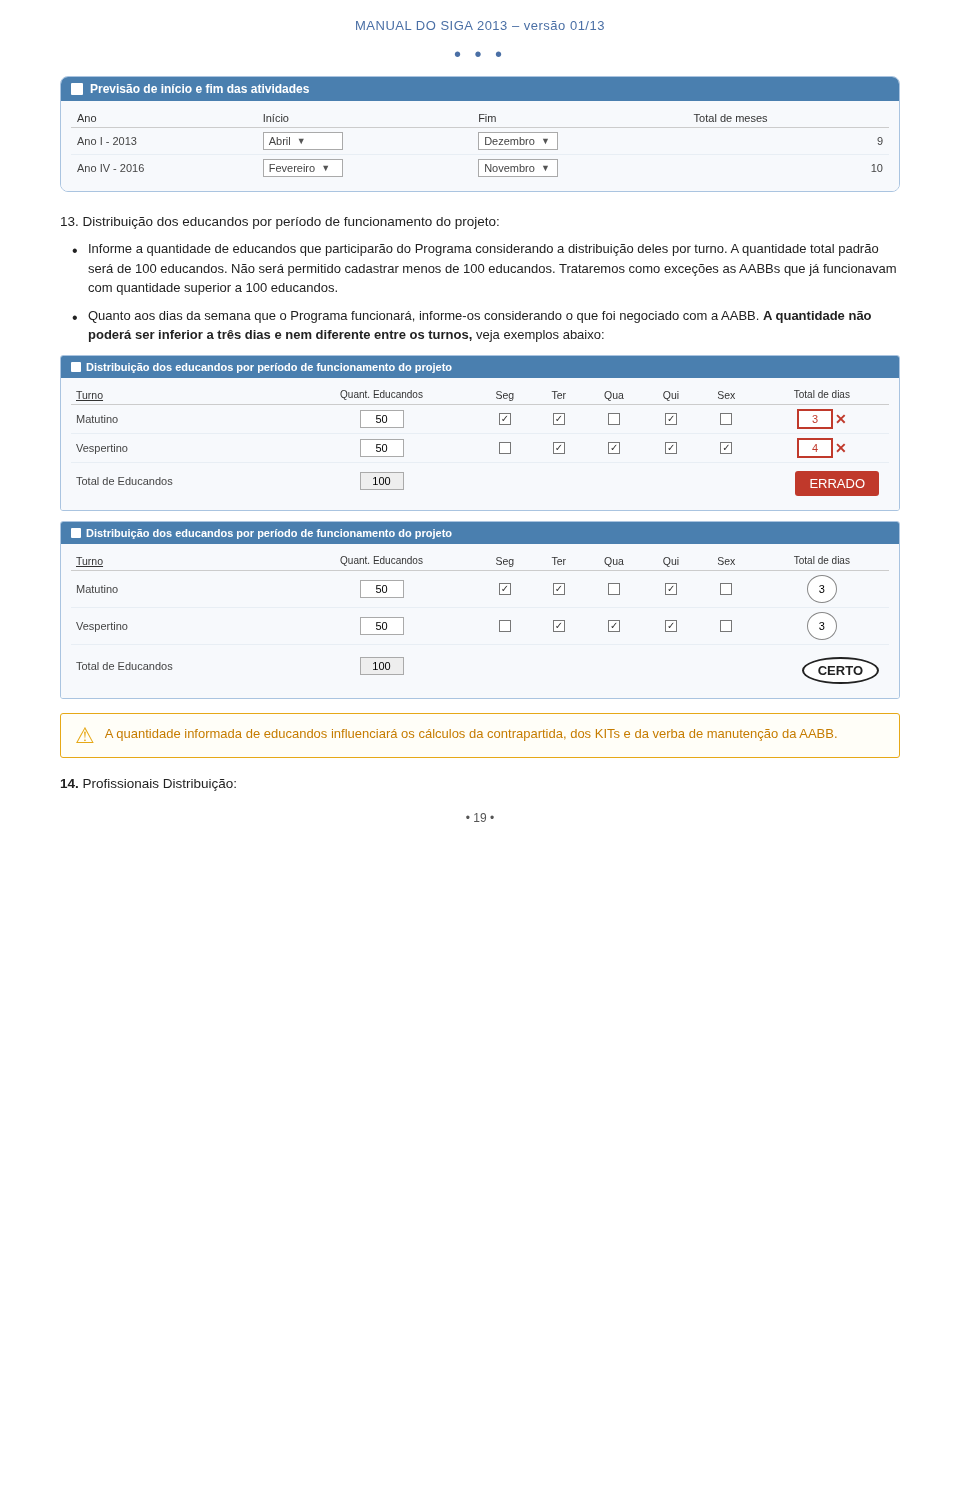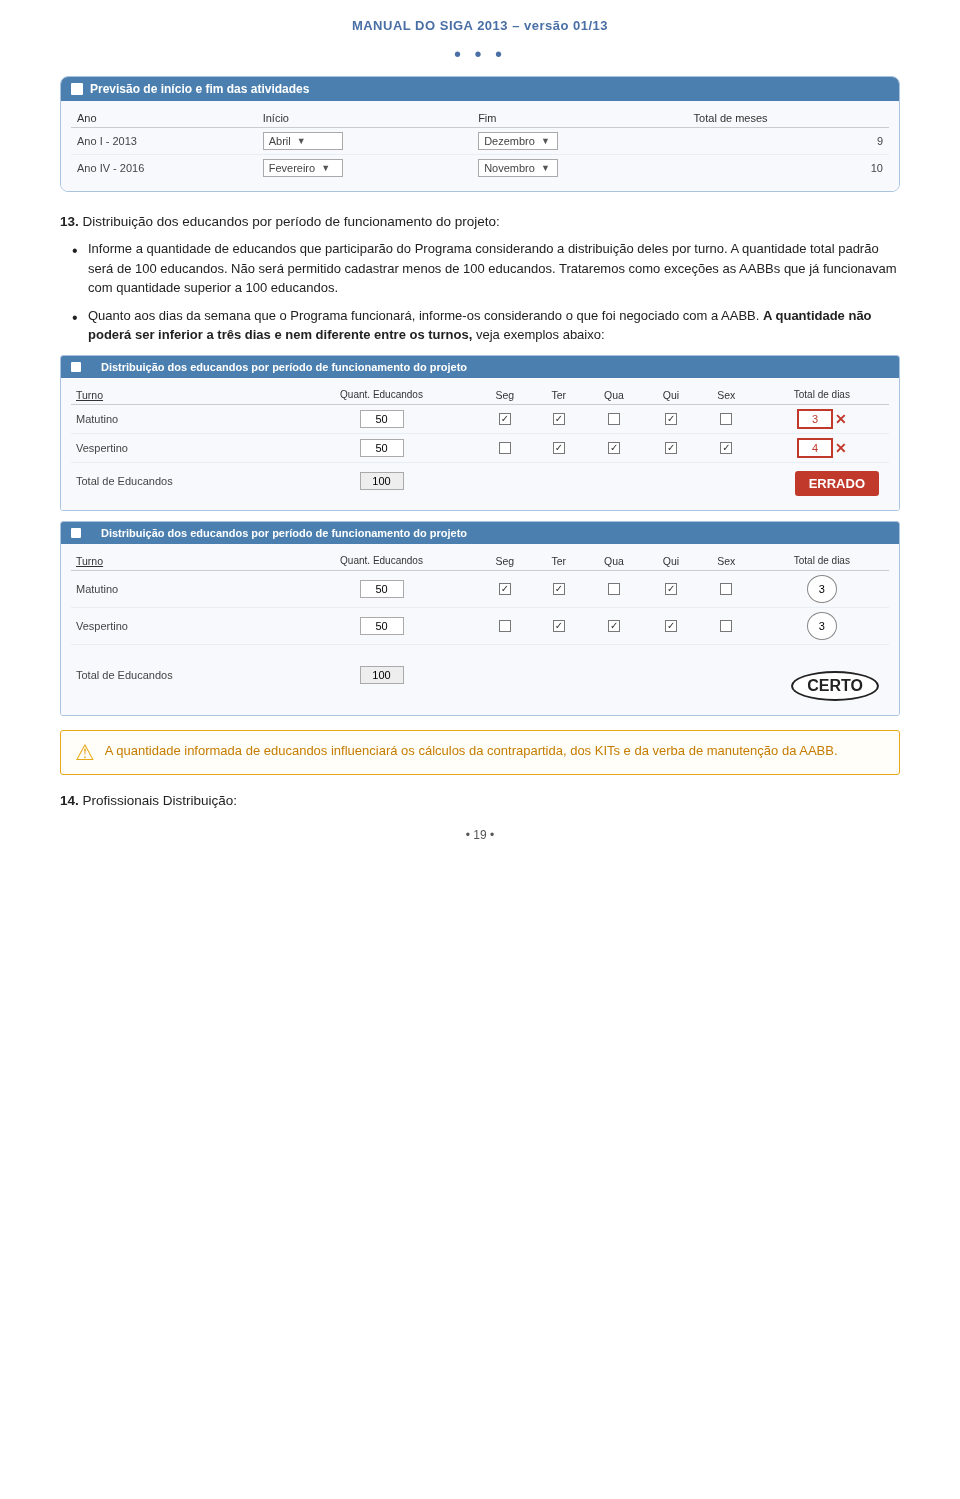--- a/index.html
+++ b/index.html
@@ -10,21 +10,21 @@
       font-size: 13px;
       width: 960px;
       min-height: 1499px;
     }
 
     .page-header {
       text-align: center;
       padding: 18px 0 10px 0;
       font-size: 13px;
       color: #4a6fa5;
-      font-weight: bold;
+      font-weight: normal;
       letter-spacing: 0.5px;
     }
 
     .dots {
       text-align: center;
       font-size: 20px;
       color: #4a6fa5;
       margin-bottom: 10px;
       letter-spacing: 4px;
     }
@@ -94,21 +94,21 @@
 
     
     .section-title {
       font-size: 13.5px;
       color: #222;
       margin: 16px 0 10px 0;
       font-weight: normal;
     }
 
     .section-title strong {
-      font-weight: bold;
+      font-weight: normal;
       text-align: right;
     }
 
     ul.main-list {
       list-style: none;
       padding-left: 10px;
       margin-bottom: 10px;
     }
 
     ul.main-list li {
@@ -163,21 +163,21 @@
     }
 
     .dist-panel-header {
       background: #4a7faf;
       color: #fff;
       padding: 5px 10px;
       font-size: 11px;
       font-weight: bold;
       display: flex;
       align-items: center;
-      gap: 20px;
+      gap: 5px;
     }
 
     .dist-panel-body {
       background: #f7f9fc;
       padding: 8px 10px 10px 10px;
     }
 
     .dist-table {
       width: 100%;
       border-collapse: collapse;
@@ -243,37 +243,37 @@
       font-size: 11px;
       width: 36px;
       text-align: center;
     }
 
     
     .callout-errado {
       display: inline-block;
       background: #c0392b;
       color: #fff;
-      font-weight: bold;
+      font-weight: normal;
       font-size: 13px;
       padding: 5px 14px;
       border-radius: 3px;
       margin-top: 4px;
     }
 
     .callout-certo {
       display: inline-block;
       background: #fff;
       color: #222;
       font-weight: bold;
-      font-size: 16px;
+      font-size: 13px;
       padding: 4px 14px;
       border-radius: 50%;
       border: 2px solid #222;
-      margin-top: 22px;
+      margin-top: 8px;
     }
 
     
     .section-14 {
       font-size: 13.5px;
       margin-top: 18px;
       color: #222;
     }
 
     

